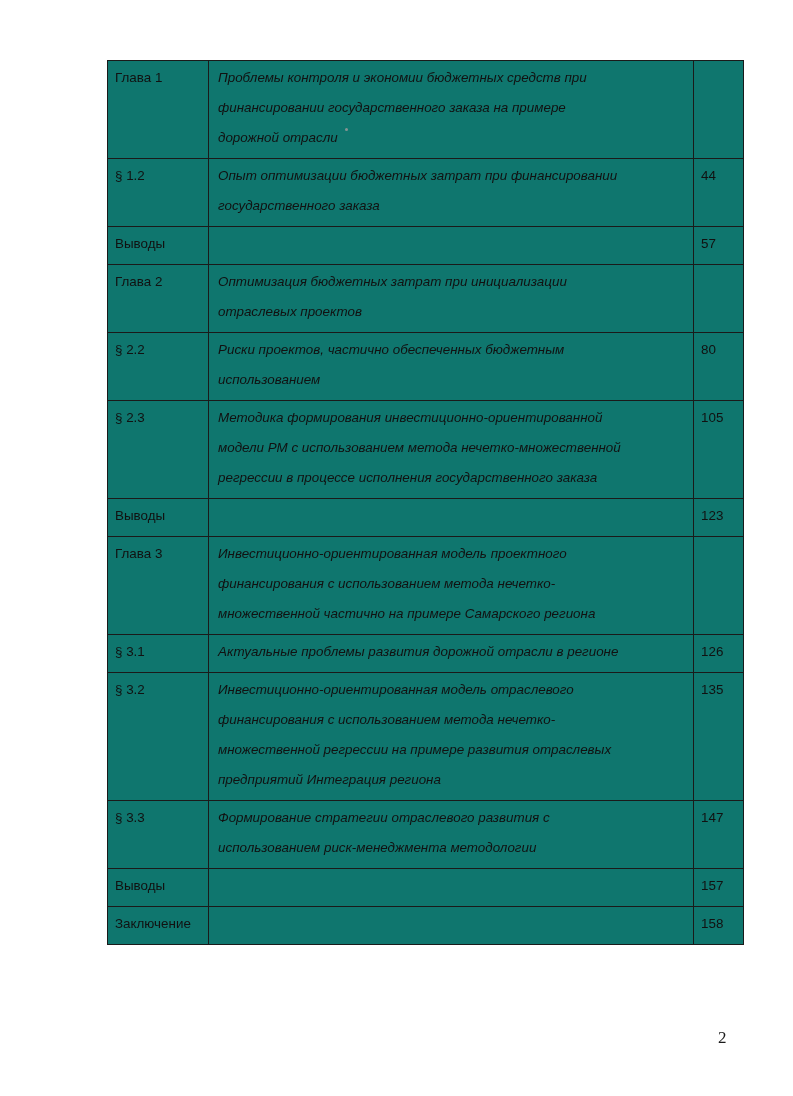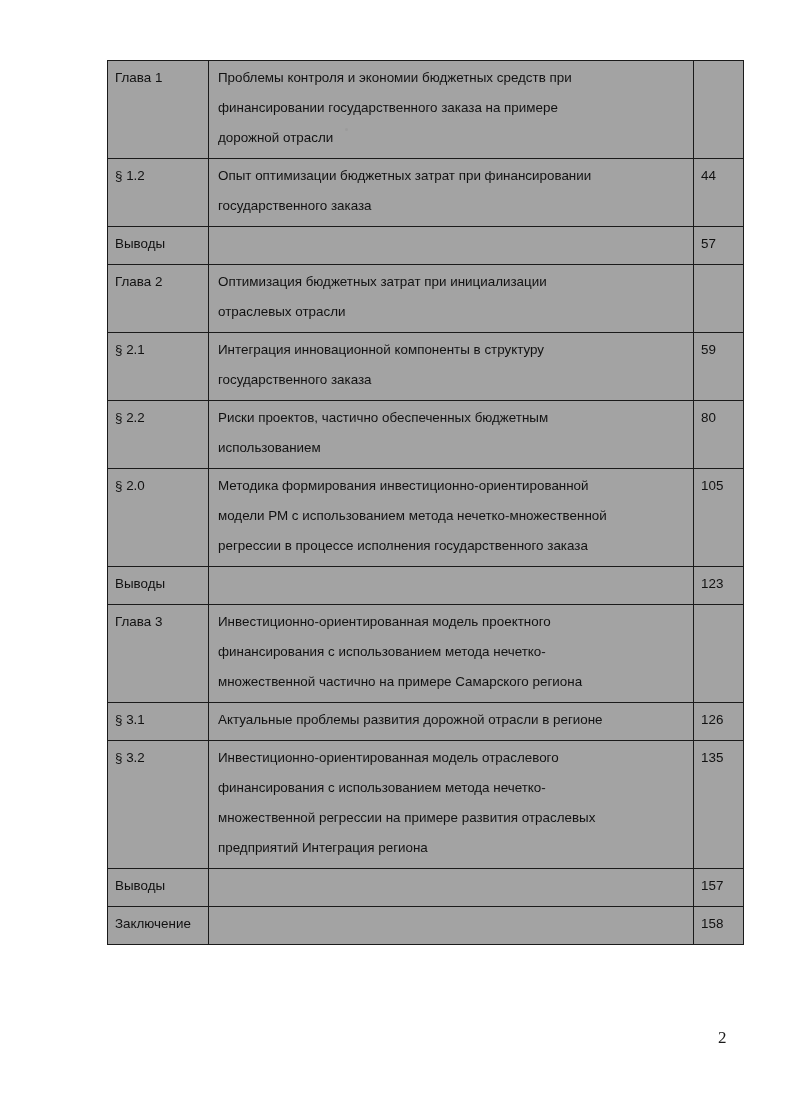--- a/index.html
+++ b/index.html
@@ -36,31 +36,31 @@
     line-height: 1.0;
   }
   #toc-table col.col-index { width: 101px; }
   #toc-table col.col-title { width: 485px; }
   #toc-table col.col-page  { width: 50px; }
 
   #toc-table td {
     border: 1px solid #1a1a1a;
     padding: 0;
     vertical-align: top;
-    background: #a3a3a3;
+    background: #0f766e;
   }
 
   .cell-index,
   .cell-title,
   .cell-page {
     display: block;
     padding: 7px 0 8px 0;
   }
   .cell-index { padding-left: 7px; }
-  .cell-title { padding-left: 9px; padding-right: 6px; }
+  .cell-title { padding-left: 9px; padding-right: 6px; font-style: italic; }
   .cell-page  { padding-left: 7px; }
 
   
   .tline {
     display: block;
     height: 30px;
     line-height: 20px;
     white-space: nowrap;
   }
   .tline:last-child { height: 22px; }
@@ -161,44 +161,26 @@
         </tr>
         <tr>
           <td>
             <span class="cell-index">
               <span class="tline">Глава 2</span>
             </span>
           </td>
           <td>
             <span class="cell-title">
               <span class="tline">Оптимизация бюджетных затрат при инициализации</span>
-              <span class="tline">отраслевых отрасли</span>
-            </span>
-          </td>
-          <td>
-            <span class="cell-page">
-              <span class="tline">&nbsp;</span>
-            </span>
-          </td>
-        </tr>
-        <tr>
-          <td>
-            <span class="cell-index">
-              <span class="tline">§ 2.1</span>
-            </span>
-          </td>
-          <td>
-            <span class="cell-title">
-              <span class="tline">Интеграция инновационной компоненты в структуру</span>
-              <span class="tline">государственного заказа</span>
-            </span>
-          </td>
-          <td>
-            <span class="cell-page">
-              <span class="tline">59</span>
+              <span class="tline">отраслевых проектов</span>
+            </span>
+          </td>
+          <td>
+            <span class="cell-page">
+              <span class="tline">&nbsp;</span>
             </span>
           </td>
         </tr>
         <tr>
           <td>
             <span class="cell-index">
               <span class="tline">§ 2.2</span>
             </span>
           </td>
           <td>
@@ -209,21 +191,21 @@
           </td>
           <td>
             <span class="cell-page">
               <span class="tline">80</span>
             </span>
           </td>
         </tr>
         <tr>
           <td>
             <span class="cell-index">
-              <span class="tline">§ 2.0</span>
+              <span class="tline">§ 2.3</span>
             </span>
           </td>
           <td>
             <span class="cell-title">
               <span class="tline">Методика формирования инвестиционно-ориентированной</span>
               <span class="tline">модели РМ с использованием метода нечетко-множественной</span>
               <span class="tline">регрессии в процессе исполнения государственного заказа</span>
             </span>
           </td>
           <td>
@@ -301,20 +283,38 @@
           </td>
           <td>
             <span class="cell-page">
               <span class="tline">135</span>
             </span>
           </td>
         </tr>
         <tr>
           <td>
             <span class="cell-index">
+              <span class="tline">§ 3.3</span>
+            </span>
+          </td>
+          <td>
+            <span class="cell-title">
+              <span class="tline">Формирование стратегии отраслевого развития с</span>
+              <span class="tline">использованием риск-менеджмента методологии</span>
+            </span>
+          </td>
+          <td>
+            <span class="cell-page">
+              <span class="tline">147</span>
+            </span>
+          </td>
+        </tr>
+        <tr>
+          <td>
+            <span class="cell-index">
               <span class="tline">Выводы</span>
             </span>
           </td>
           <td>
             <span class="cell-title">
               <span class="tline">&nbsp;</span>
             </span>
           </td>
           <td>
             <span class="cell-page">

